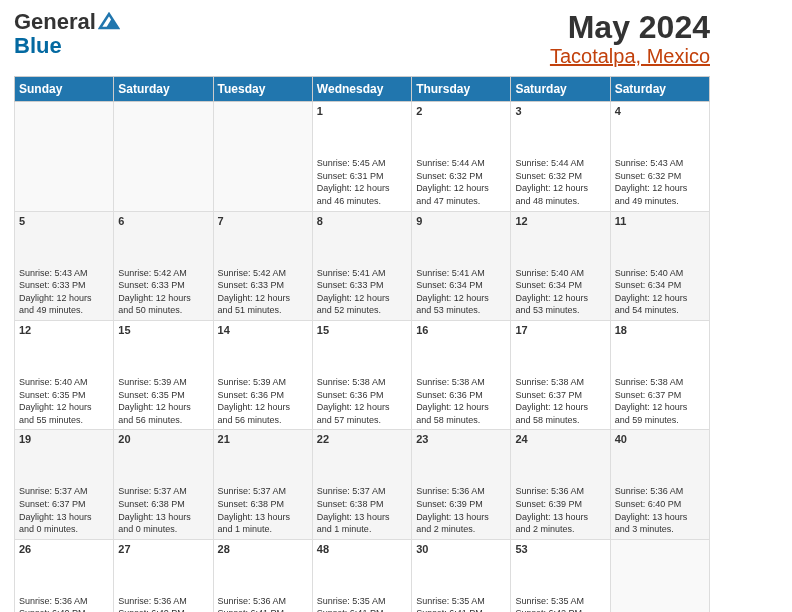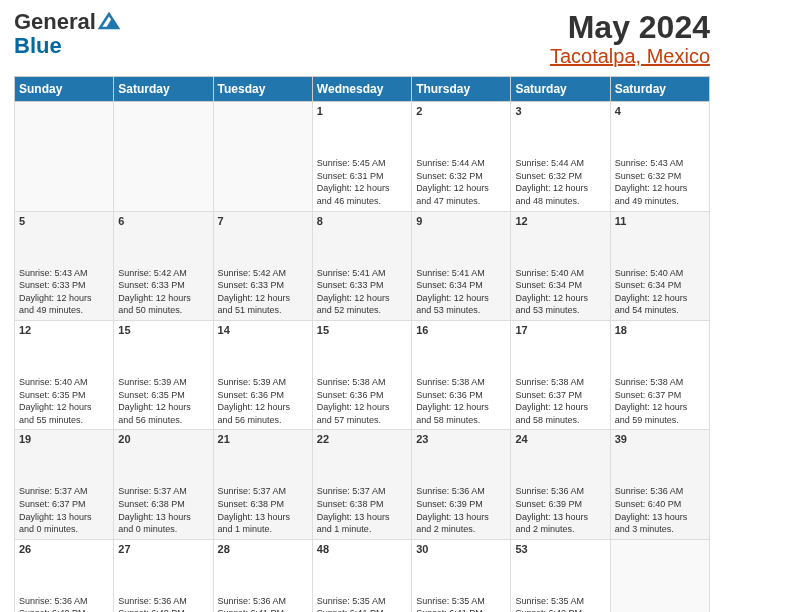--- a/index.html
+++ b/index.html
@@ -290,21 +290,21 @@
 and 2 minutes.</div>
           </td>
           <td>
             <span class="day-number">24</span>
             <div class="cell-info" style="white-space: pre-line;">Sunrise: 5:36 AM
 Sunset: 6:39 PM
 Daylight: 13 hours
 and 2 minutes.</div>
           </td>
           <td>
-            <span class="day-number">39</span>
+            <span class="day-number">40</span>
             <div class="cell-info" style="white-space: pre-line;">Sunrise: 5:36 AM
 Sunset: 6:40 PM
 Daylight: 13 hours
 and 3 minutes.</div>
           </td>
         </tr>
         <tr>
           <td>
             <span class="day-number">26</span>
             <div class="cell-info" style="white-space: pre-line;">Sunrise: 5:36 AM

